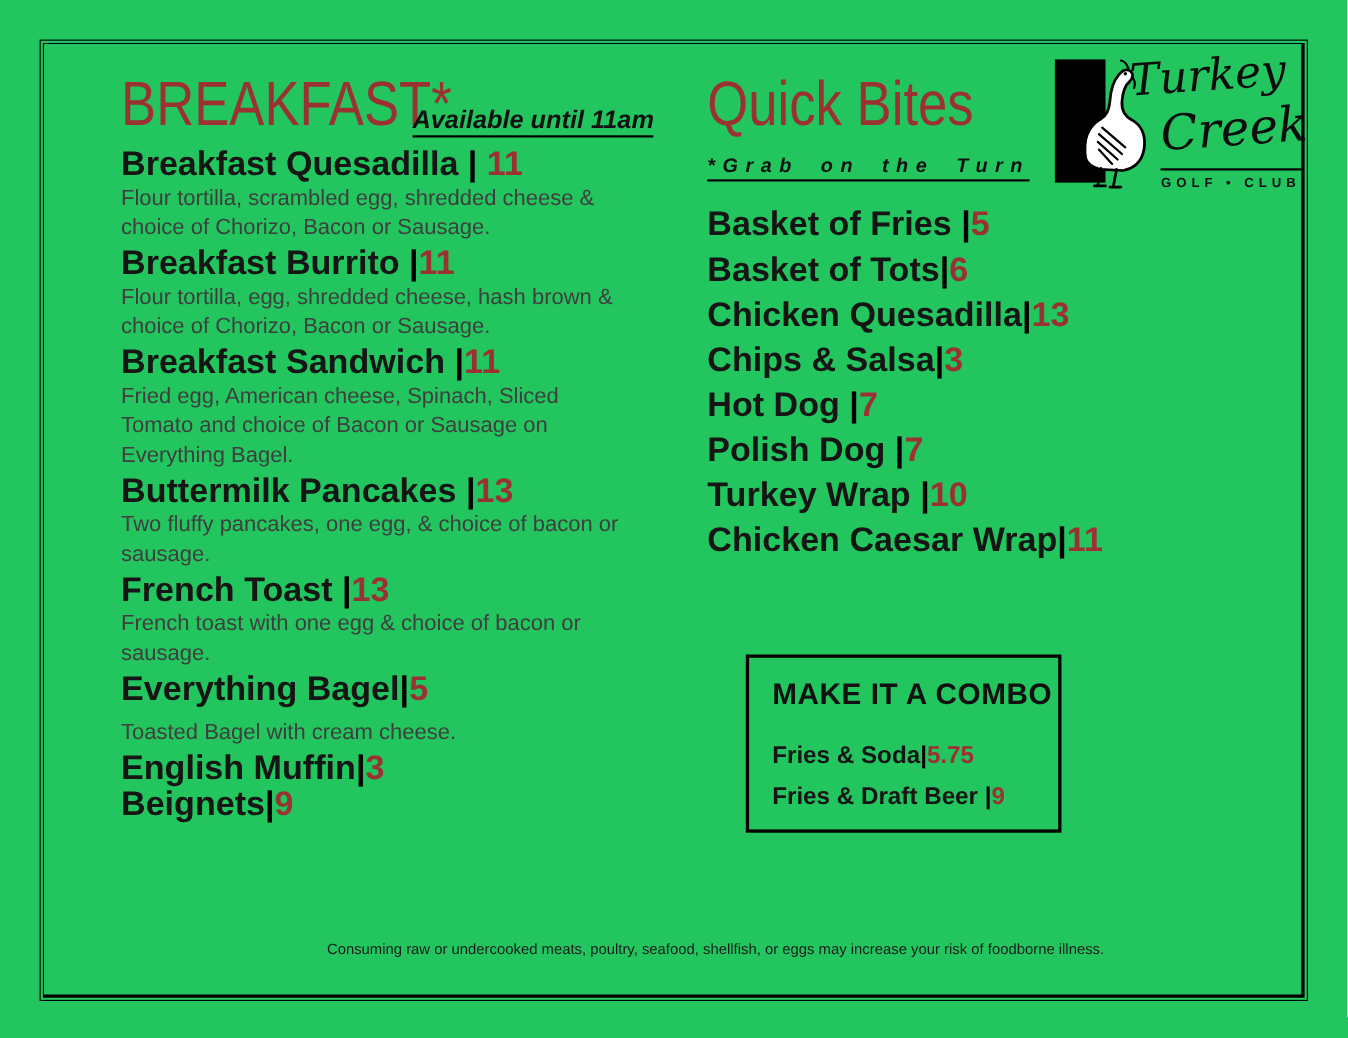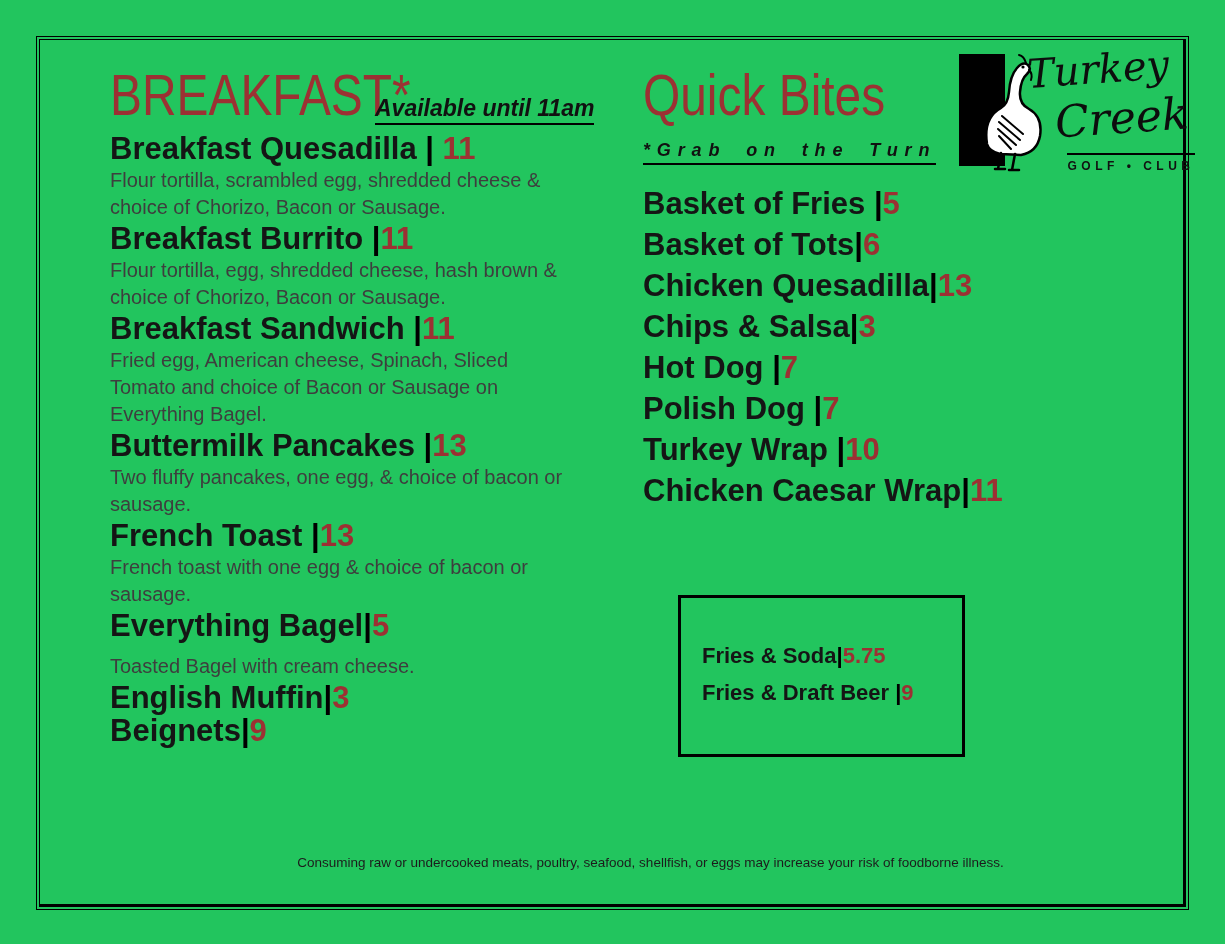--- a/index.html
+++ b/index.html
@@ -39,21 +39,21 @@
   .combo-item .sep{color:#000;white-space:pre;}
   .combo-item .pr{color:#9c3133;}
 
   
   .logo{position:absolute;left:953px;top:46px;width:240px;height:135px;}
   .logo-art{position:absolute;left:0;top:0;}
   .logo-word1{position:absolute;left:74px;top:0px;font-family:"DejaVu Serif",serif;font-style:italic;
               font-size:40px;color:#0d0d0d;transform:rotate(-4deg);white-space:nowrap;}
   .logo-word2{position:absolute;left:102px;top:46px;font-family:"DejaVu Serif",serif;font-style:italic;
               font-size:44px;color:#0d0d0d;transform:rotate(-4deg);white-space:nowrap;}
-  .logo-sub{position:absolute;left:114px;top:107px;width:128px;border-top:2px solid #000;padding-top:4px;
+  .logo-sub{position:absolute;left:102px;top:107px;width:128px;border-top:2px solid #000;padding-top:4px;
             font-size:12px;font-weight:700;letter-spacing:4.5px;color:#111;text-align:center;white-space:nowrap;}
 
   
   .disclaimer{position:absolute;left:76px;right:0;top:855px;text-align:center;
               font-size:13.5px;color:#1c1c1c;}
 </style>
 </head>
 <body>
 
 <div id="page">
@@ -145,20 +145,21 @@
         <path d="M76,24 Q80,28 78,34"></path>
       </g>
       <circle cx="70" cy="21" r="1.6" fill="#000"></circle>
     </svg>
     <span class="logo-word1">Turkey</span>
     <span class="logo-word2">Creek</span>
     <span class="logo-sub">GOLF • CLUB</span>
   </div>
 
   <div class="combo">
+    <div class="combo-title">MAKE IT A COMBO</div>
     <div id="combo-items" class="combo-items">
         <div class="menu-item combo-item">
     <span class="nm">Fries &amp; Soda</span><span class="sep">|</span><span class="pr">5.75</span>
   </div>
         <div class="menu-item combo-item">
     <span class="nm">Fries &amp; Draft Beer</span><span class="sep"> |</span><span class="pr">9</span>
   </div>
       </div>
   </div>
 

